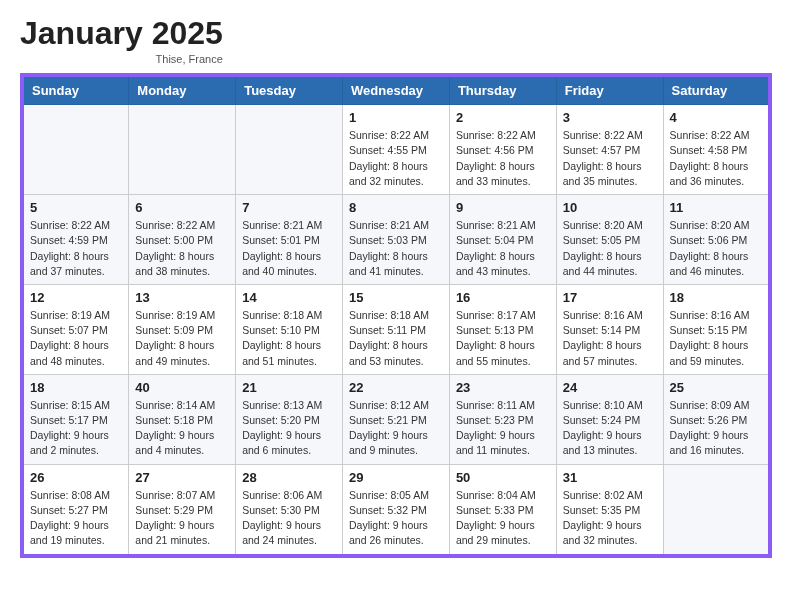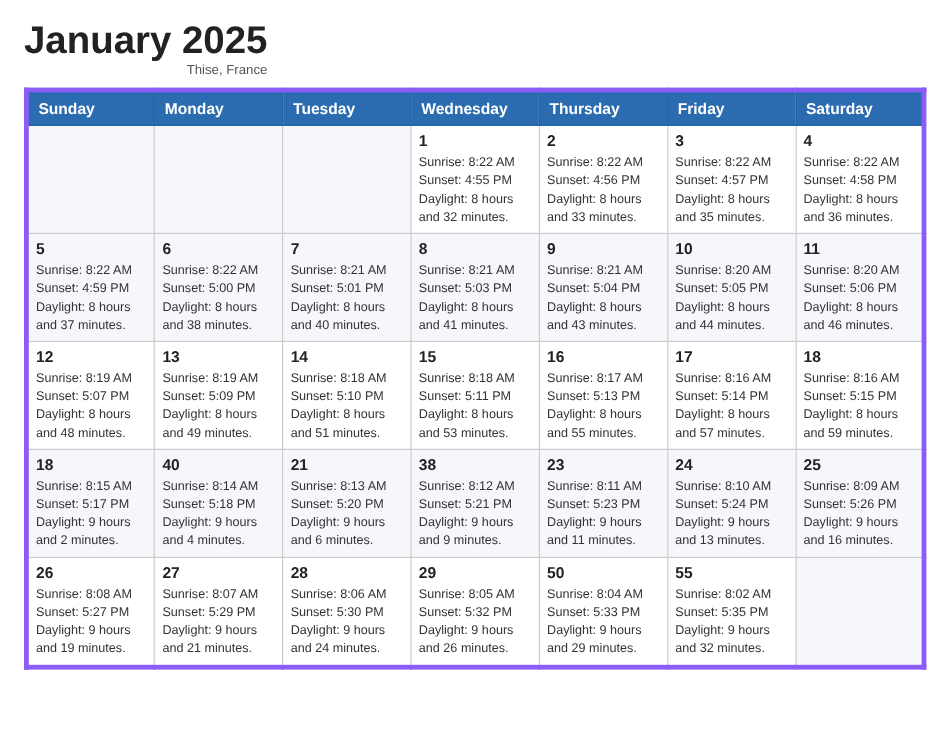--- a/index.html
+++ b/index.html
@@ -250,21 +250,21 @@
 Sunset: 5:18 PM
 Daylight: 9 hours and 4 minutes.</div>
           </td>
           <td style="background: rgb(245, 247, 251);">
             <div class="day-num">21</div>
             <div class="day-info" style="white-space: pre-line;">Sunrise: 8:13 AM
 Sunset: 5:20 PM
 Daylight: 9 hours and 6 minutes.</div>
           </td>
           <td style="background: rgb(245, 247, 251);">
-            <div class="day-num">38</div>
+            <div class="day-num">22</div>
             <div class="day-info" style="white-space: pre-line;">Sunrise: 8:12 AM
 Sunset: 5:21 PM
 Daylight: 9 hours and 9 minutes.</div>
           </td>
           <td style="background: rgb(245, 247, 251);">
             <div class="day-num">23</div>
             <div class="day-info" style="white-space: pre-line;">Sunrise: 8:11 AM
 Sunset: 5:23 PM
 Daylight: 9 hours and 11 minutes.</div>
           </td>
@@ -306,21 +306,21 @@
 Sunset: 5:32 PM
 Daylight: 9 hours and 26 minutes.</div>
           </td>
           <td style="background: rgb(255, 255, 255);">
             <div class="day-num">50</div>
             <div class="day-info" style="white-space: pre-line;">Sunrise: 8:04 AM
 Sunset: 5:33 PM
 Daylight: 9 hours and 29 minutes.</div>
           </td>
           <td style="background: rgb(255, 255, 255);">
-            <div class="day-num">55</div>
+            <div class="day-num">31</div>
             <div class="day-info" style="white-space: pre-line;">Sunrise: 8:02 AM
 Sunset: 5:35 PM
 Daylight: 9 hours and 32 minutes.</div>
           </td>
           <td class="empty-cell"></td>
         </tr>
       </tbody>
   </table>
 </div>
 

